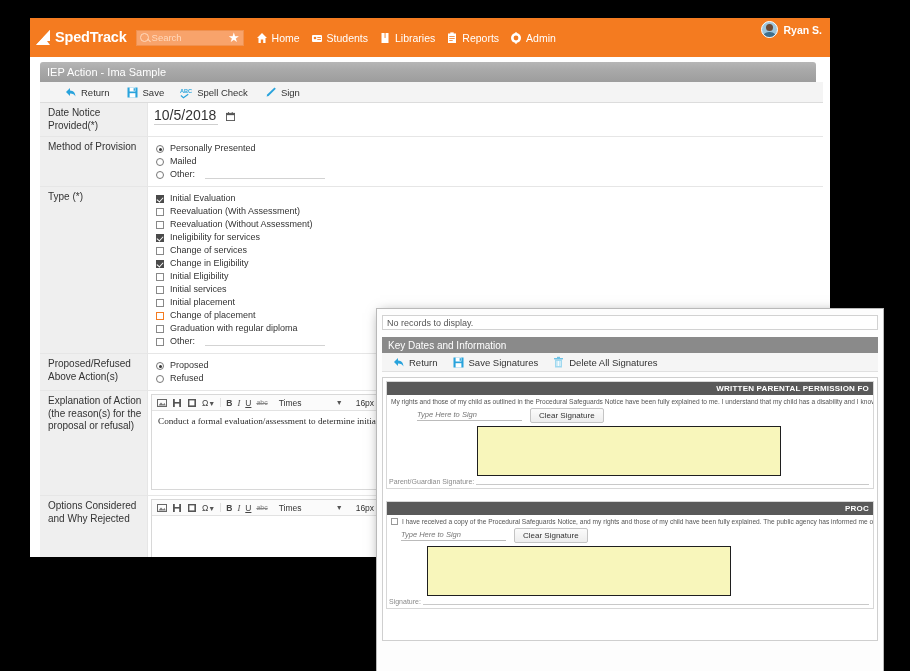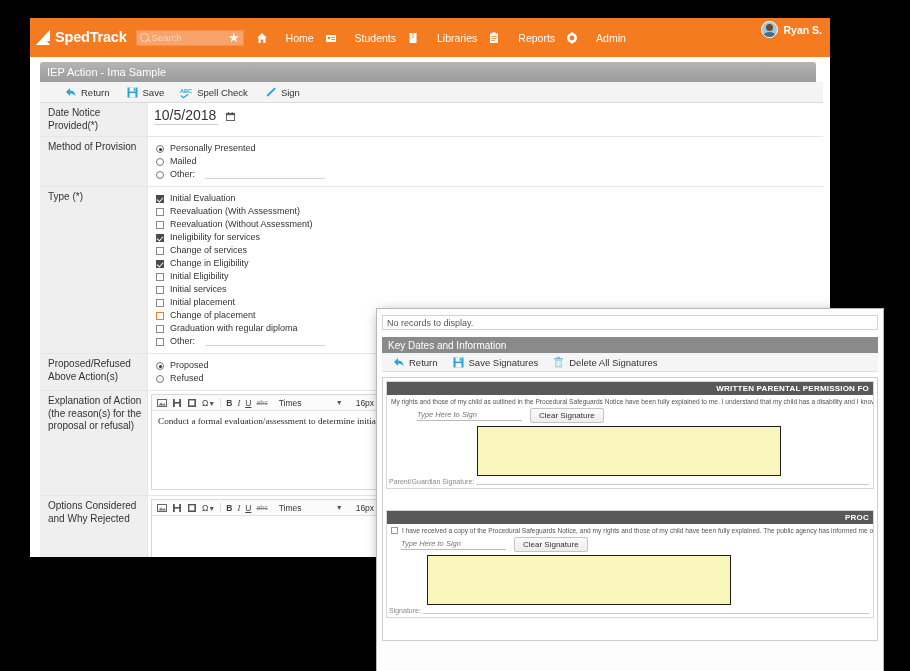--- a/index.html
+++ b/index.html
@@ -62,21 +62,21 @@
   .search-box .ph {
     color: #ffd9bd; font-size: 9.5px; margin-left: 3px;
     font-style: normal;
   }
   .star {
     color: #ffffff; font-size: 13px; position: absolute;
     right: 3px; top: -1px; line-height: 16px;
   }
   .nav-items { display: flex; align-items: center; margin-left: 12px; gap: 11px; }
   .nav-item {
-    display: flex; align-items: center; gap: 18px;
+    display: flex; align-items: center; gap: 4px;
     color: #fff; font-size: 10.5px; cursor: pointer;
   }
   .nav-ico { width: 12px; height: 12px; display: block; }
   #user-chip {
     position: absolute; right: 8px; top: 3px;
     display: flex; align-items: center; gap: 5px; cursor: pointer;
   }
   .avatar {
     width: 17px; height: 17px; border-radius: 50%;
     background: #9ec6dd; overflow: hidden; position: relative;
@@ -217,21 +217,21 @@
     display: flex; align-items: center; gap: 14px; padding-left: 10px;
   }
   #dlg-content {
     margin: 5px 5px 5px 5px;
     border: 1px solid #cfcfcf;
     background: #fff;
     height: 264px;
     padding: 3px;
     overflow: hidden;
   }
-  .sig-sec { border: 1px solid #d7d7d7; margin-bottom: 21px; }
+  .sig-sec { border: 1px solid #d7d7d7; margin-bottom: 12px; }
   .sig-head {
     background: #595959; color: #fff;
     font-size: 8px; font-weight: bold;
     height: 13px; display: flex; align-items: center;
     justify-content: flex-end; padding-right: 4px;
     letter-spacing: 0.2px; overflow: hidden; white-space: nowrap;
   }
   .sig-para {
     font-size: 6.6px; color: #555; padding: 3px 4px 1px 4px;
     white-space: nowrap; overflow: hidden;

